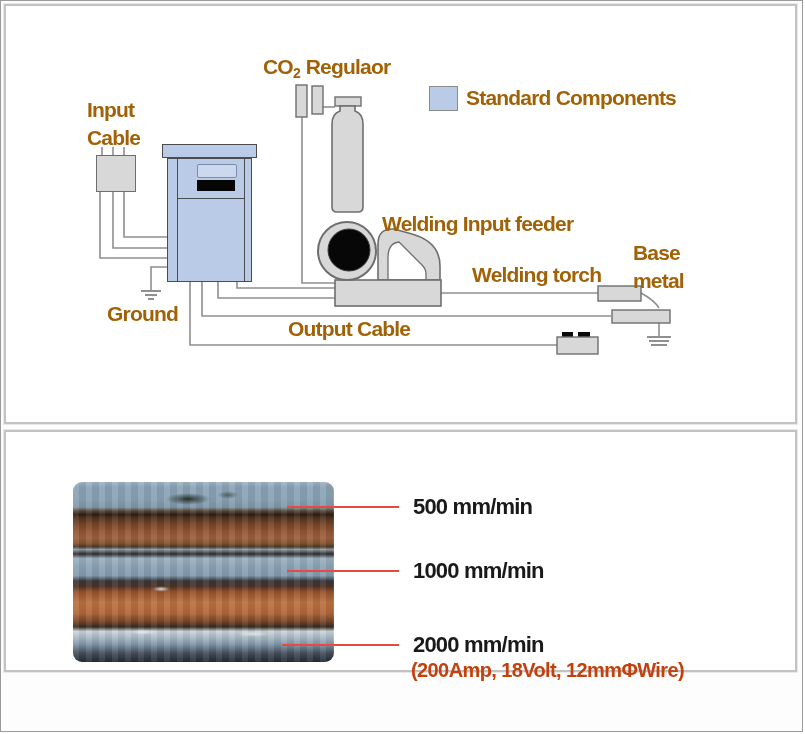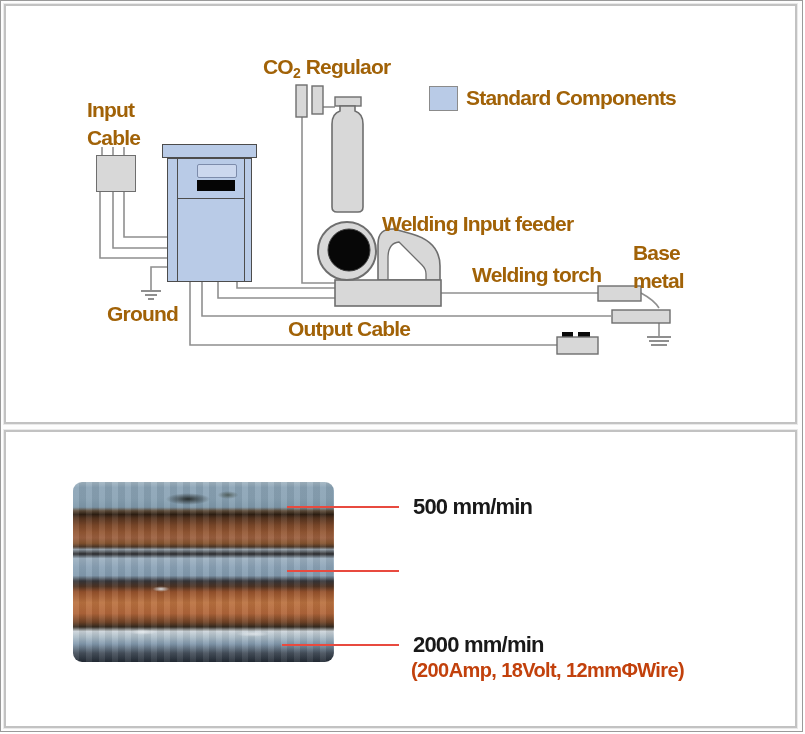--- a/index.html
+++ b/index.html
@@ -1,20 +1,20 @@
 <!DOCTYPE html>
 <html><head>
 <meta charset="utf-8">
 <style>
   html,body{margin:0;padding:0;background:#fff;}
   body{width:805px;height:734px;font-family:"Liberation Sans","DejaVu Sans",sans-serif;}
   .screen{position:relative;width:803px;height:732px;border:1px solid #9a9a9a;background:#fdfdfd;box-sizing:border-box;}
   .panel{position:absolute;left:3px;width:793px;background:#fff;border:2px solid #c2c2c2;box-shadow:0 0 0 1px #e9e9e9;box-sizing:border-box;}
   .panel-top{top:3px;height:420px;}
-  .panel-bottom{top:429px;height:298px;padding-left:36px;}
+  .panel-bottom{top:429px;height:242px;padding-left:36px;}
 
   
   .diagram-label{position:absolute;font-weight:bold;color:#a16207;font-size:21px;letter-spacing:-0.8px;white-space:nowrap;line-height:25px;}
   .two-line{line-height:28px;}
   .lbl-co2{left:257px;top:48px;}
   .lbl-co2 sub{font-size:14px;vertical-align:-4px;letter-spacing:0;}
   .lbl-input{left:81px;top:90px;}
   .lbl-ground{left:101px;top:295px;}
   .lbl-feeder{left:376px;top:205px;}
   .lbl-torch{left:446px;top:256px;margin-left:20px;}
@@ -170,17 +170,18 @@
   </div>
 
   <div class="panel panel-bottom">
     <div class="weld-photo"></div>
 
     <div class="leader-line leader-1"></div>
     <div class="leader-line leader-2"></div>
     <div class="leader-line leader-3"></div>
 
     <div class="speed-label speed-1">500 mm/min</div>
+    <div class="speed-label speed-2">1000 mm/min</div>
     <div class="speed-label speed-3">2000 mm/min</div>
     <div class="conditions-label">(200Amp, 18Volt, 12mmΦWire)</div>
   </div>
 
 </div>
 
 </body></html>

